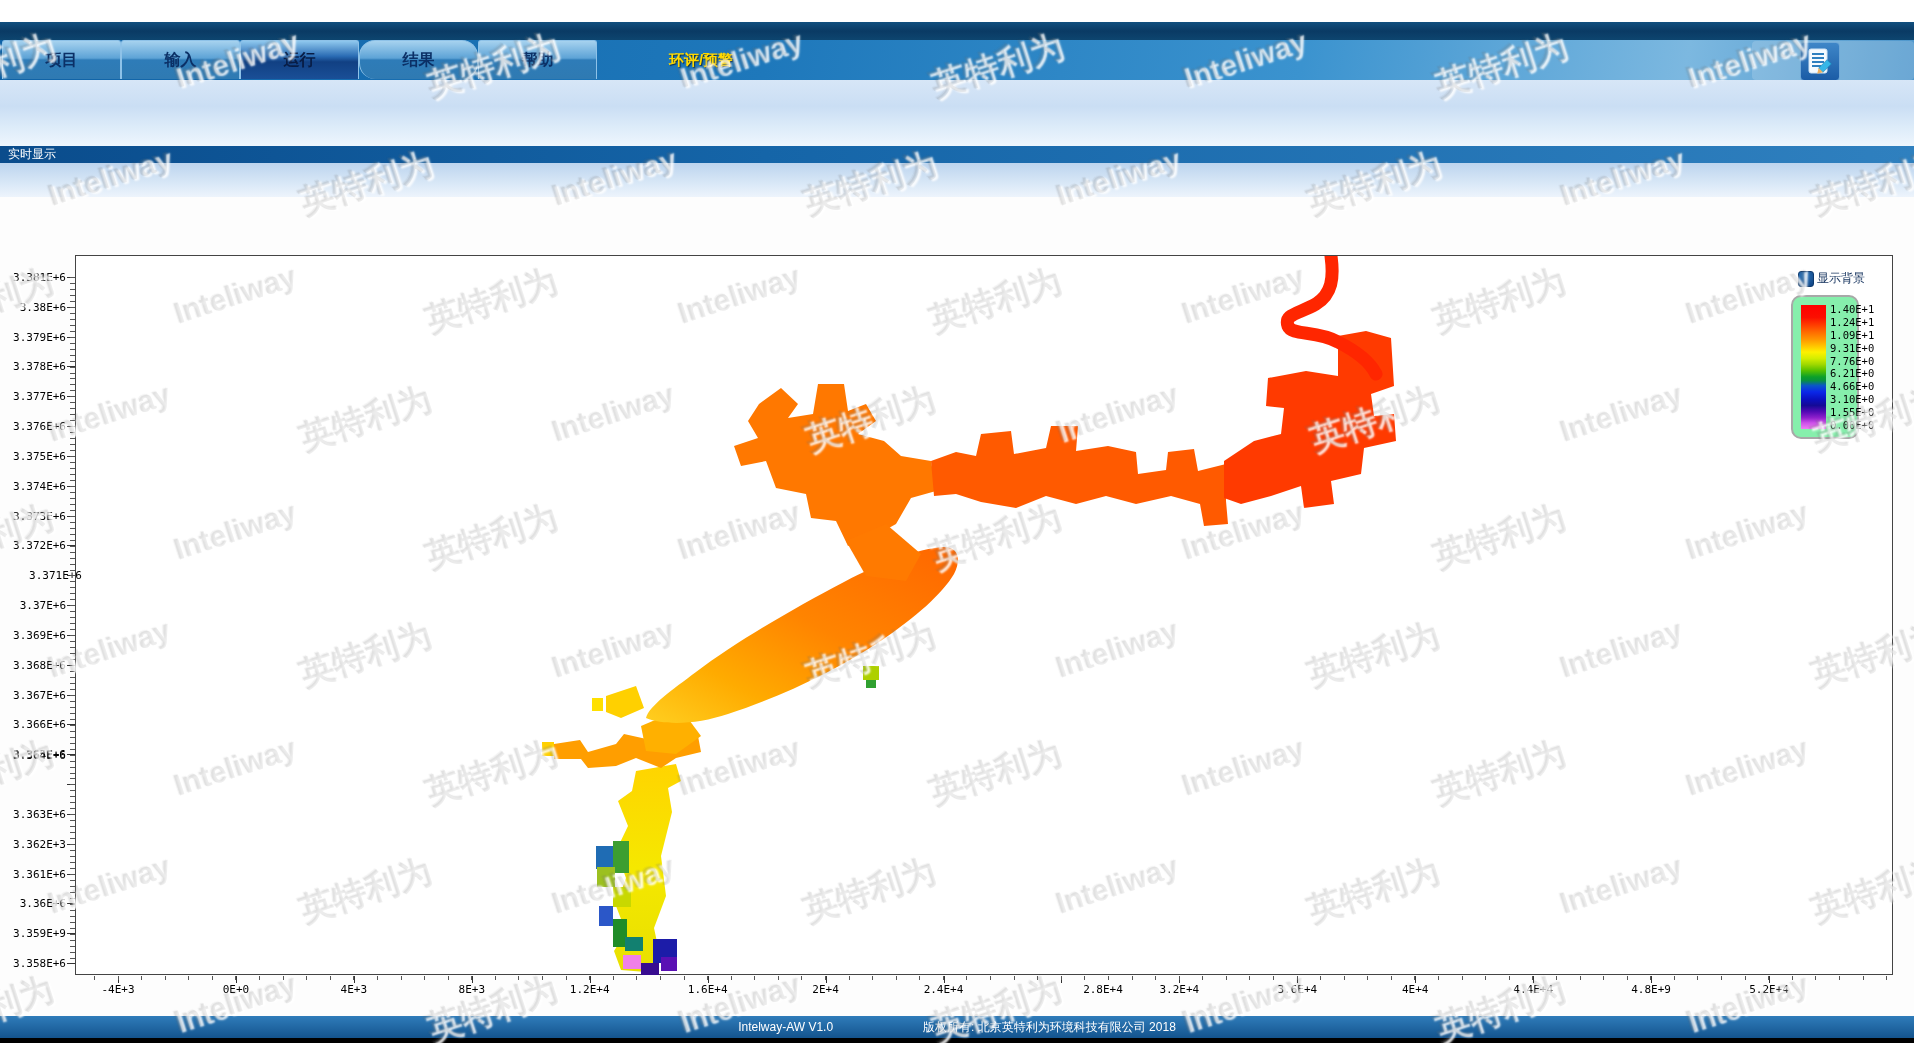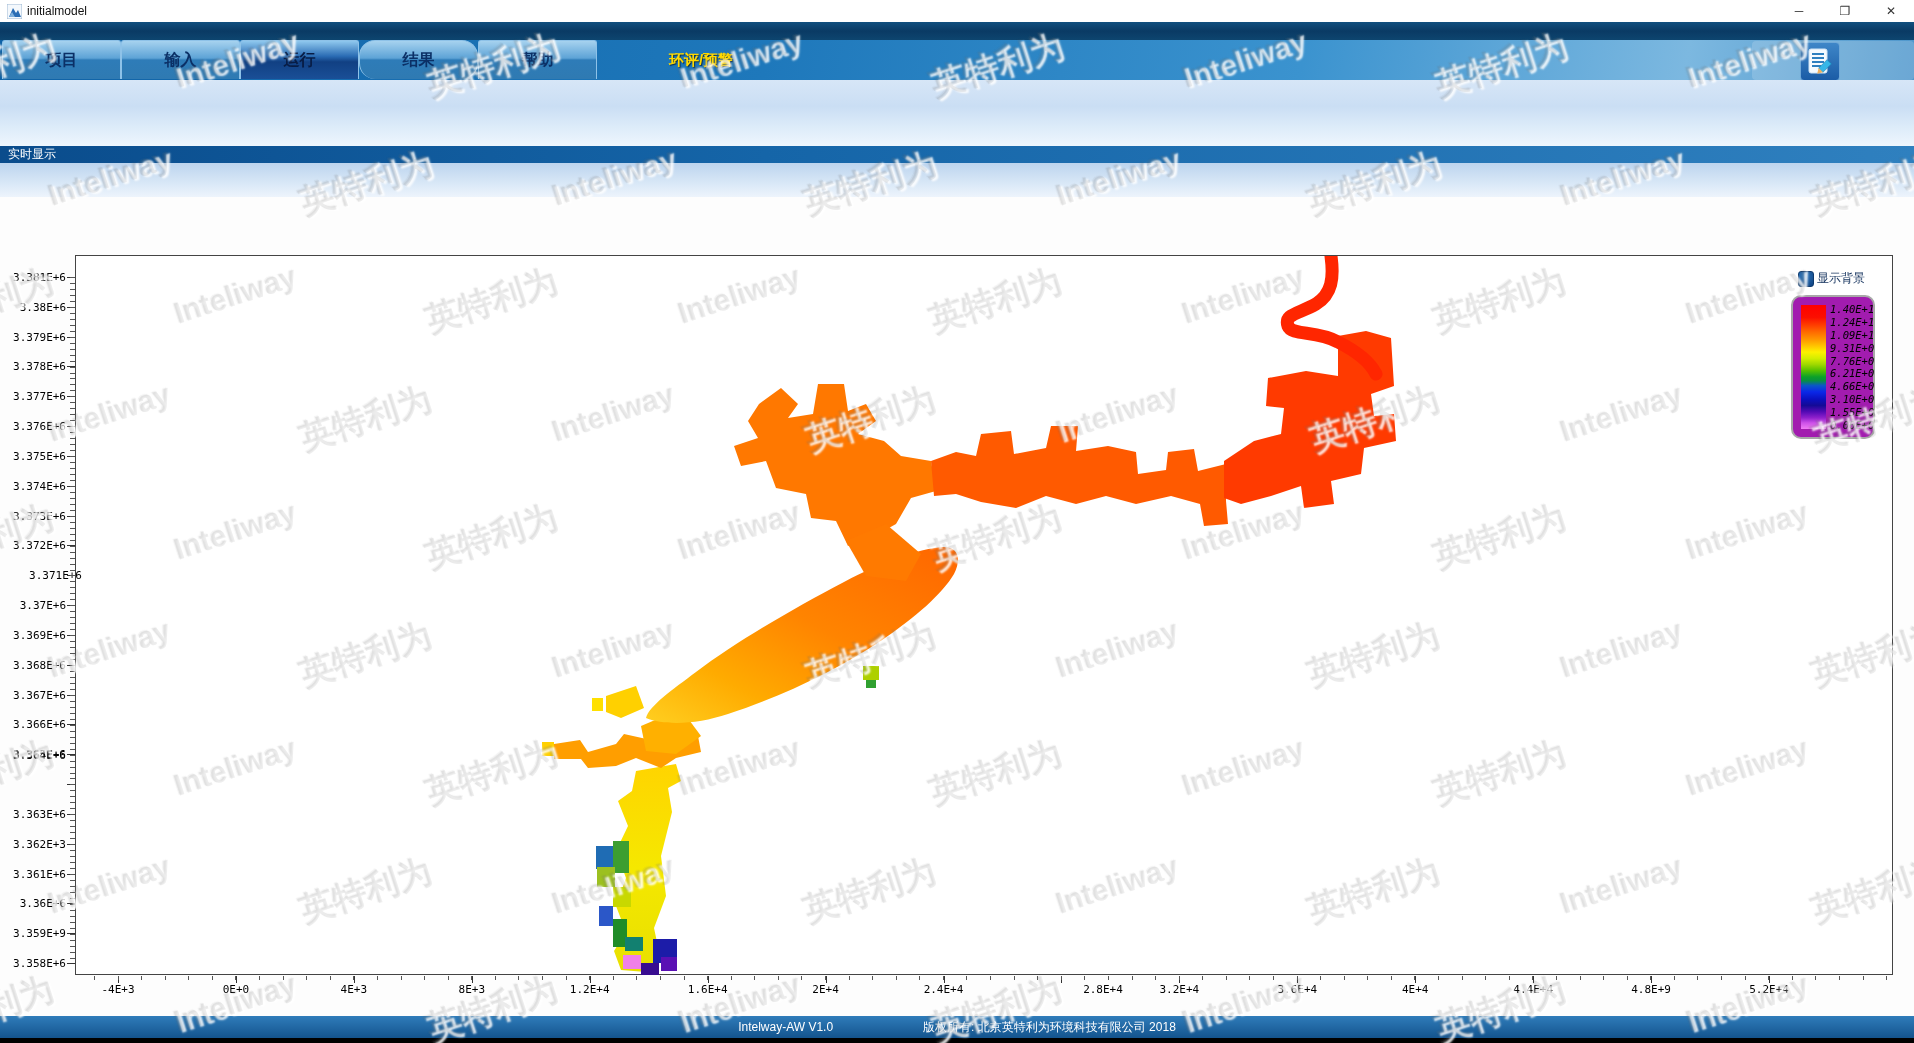--- a/index.html
+++ b/index.html
@@ -76,21 +76,21 @@
   #y-minor{left:70px;top:277px;width:5px;height:687px;
     background:repeating-linear-gradient(180deg,#555 0 1px,transparent 1px 5.97px);}
   .xtick-label{position:absolute;top:983px;width:70px;text-align:center;font-size:11px;color:#000;
     font-family:"DejaVu Sans Mono",monospace;}
   .xtick{position:absolute;top:976px;width:1px;height:7px;background:#333;}
   #x-minor{left:94px;top:976px;width:1799px;height:4px;
     background:repeating-linear-gradient(90deg,#555 0 1px,transparent 1px 23.58px);}
 
   
   #legend-cb-label{left:1817px;top:270px;font-size:12px;color:#15335e;}
-  #legend-box{left:1791px;top:295px;width:84px;height:144px;background:#a21caf;border:2px solid #a8a8a8;border-radius:10px;box-sizing:border-box;font-style:italic;}
+  #legend-box{left:1791px;top:295px;width:68px;height:144px;background:#86efac;border:2px solid #a8a8a8;border-radius:10px;box-sizing:border-box;}
   #legend-bar{position:absolute;left:8px;top:8px;width:25px;height:124px;
     background:linear-gradient(180deg,
       #ff0000 0%,#fb0f00 10%,#ff3c00 16%,#ff6c00 22%,#ff9800 28%,#ffc400 33%,
       #fdf100 38%,#d4ee00 43%,#9ed800 48%,#55c000 53%,#0ba02a 58%,#089040 61%,
       #0a56c8 65%,#0a28e8 70%,#0a10c0 76%,#140a96 81%,#520ab4 86%,#9020cc 91%,
       #cc50e8 95%,#f07cf4 100%);}
   #legend-values{position:absolute;left:37px;top:6px;height:128px;display:flex;flex-direction:column;justify-content:space-between;}
   .legend-val{font-size:10.5px;font-family:"DejaVu Sans Mono",monospace;color:#000;white-space:nowrap;}
 
   
@@ -104,33 +104,20 @@
   .wm{position:absolute;font-size:30px;font-weight:bold;transform:rotate(-18deg);
     color:rgba(120,120,120,0.13);text-shadow:2px 2px 2px rgba(255,255,255,0.85),-1px -1px 1px rgba(110,110,110,0.10);
     white-space:nowrap;}
   .wm-cjk{font-size:34px;}
 </style>
 </head>
 <body>
 
 <div id="app">
 
-  <div id="titlebar" class="abs">
-    <svg class="abs" style="left:7px;top:4px" width="15" height="15" viewBox="0 0 15 15">
-      <rect x="0" y="0" width="15" height="15" fill="#f4f8fc" stroke="#9db8d4" stroke-width="1"></rect>
-      <path d="M2 13 L6 4 L9 9 L11 6 L14 13 Z" fill="#2a6db5"></path>
-      <path d="M2 13 L5 8 L8 13 Z" fill="#7fb0dd"></path>
-    </svg>
-    <div id="title-text" class="abs">initialmodel</div>
-    <div id="win-controls" class="abs">
-      <div class="winbtn">─</div>
-      <div class="winbtn">❐</div>
-      <div class="winbtn">✕</div>
-    </div>
-  </div>
 
   <div id="ribbon-strip" class="abs"></div>
   <div id="tabrow" class="abs">
     <div id="tabs">
         <div class="tab" style="left: 2px;">项目</div>
         <div class="tab" style="left: 121px;">输入</div>
         <div class="tab active" style="left: 240px;">运行</div>
         <div class="tab" style="left: 359px; border-radius: 16px;">结果</div>
         <div class="tab" style="left: 478px;">帮助</div>
       </div>

